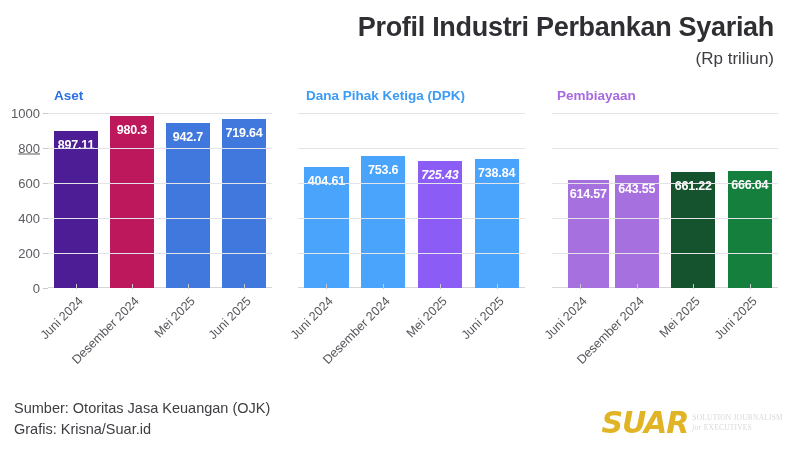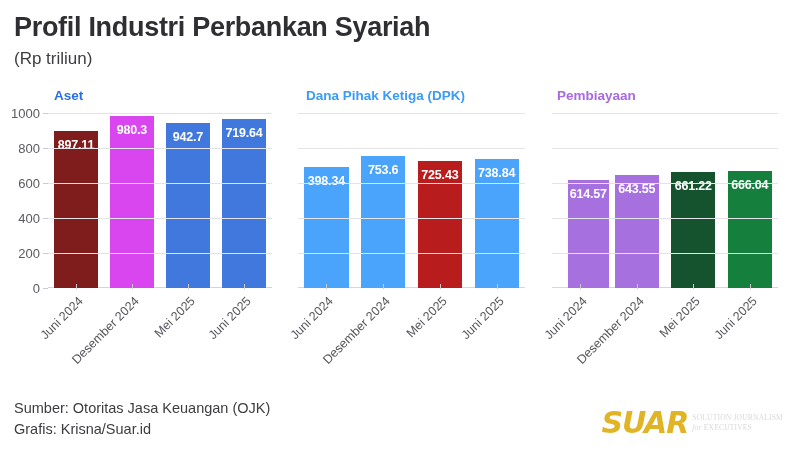--- a/index.html
+++ b/index.html
@@ -18,20 +18,21 @@
     height: 452px;
     background: #ffffff;
   }
 
   
   .header {
     position: absolute;
     left: 14px;
     top: 12px;
     width: 760px;
+    text-align: right;
   }
   .chart-title {
     font-size: 27px;
     font-weight: bold;
     color: #2e2e33;
     letter-spacing: -0.3px;
     line-height: 1.15;
     white-space: nowrap;
   }
   .chart-subtitle {
@@ -242,26 +243,26 @@
   </div>
 
   <div class="panels">
 
     <div class="panel panel-aset">
       <div class="panel-title" style="color: rgb(43, 111, 224);">Aset</div>
       <div class="plot">
         <div class="axis-base"></div>
         <div class="bars">
             <div class="bar-slot">
-              <div class="bar" style="height: 89.711%; background: #7f1d1d;">
+              <div class="bar" style="height: 89.711%; background: #4c1d95;">
                 <div class="bar-label">897.11</div>
               </div>
             </div>
             <div class="bar-slot">
-              <div class="bar" style="height: 98.03%; background: #d946ef;">
+              <div class="bar" style="height: 98.03%; background: #be185d;">
                 <div class="bar-label">980.3</div>
               </div>
             </div>
             <div class="bar-slot">
               <div class="bar" style="height: 94.27%; background: rgb(65, 120, 221);">
                 <div class="bar-label">942.7</div>
               </div>
             </div>
             <div class="bar-slot">
               <div class="bar" style="height: 96.733%; background: rgb(65, 120, 221);">
@@ -274,21 +275,21 @@
           <div class="gridline" style="top: 80%;"></div>
           <div class="ytick" style="top: 80%;">200</div>
           <div class="ytick-mark" style="top: 80%;"></div>
           <div class="gridline" style="top: 60%;"></div>
           <div class="ytick" style="top: 60%;">400</div>
           <div class="ytick-mark" style="top: 60%;"></div>
           <div class="gridline" style="top: 40%;"></div>
           <div class="ytick" style="top: 40%;">600</div>
           <div class="ytick-mark" style="top: 40%;"></div>
           <div class="gridline" style="top: 20%;"></div>
-          <div class="ytick" style="top: 20%;">800</div>
+          <div class="ytick" style="top: 20%; text-decoration: underline;">800</div>
           <div class="ytick-mark" style="top: 20%;"></div>
           <div class="gridline" style="top: 0%;"></div>
           <div class="ytick" style="top: 0%;">1000</div>
           <div class="ytick-mark" style="top: 0%;"></div>
         </div>
       <div class="xticks">
           <div class="xtick-row">
             <div class="xtick-slot">
               <div class="xtick-mark"></div>
               <div class="xtick-text">Juni 2024</div>
@@ -309,30 +310,30 @@
         </div>
     </div>
 
     <div class="panel panel-dpk">
       <div class="panel-title" style="color: rgb(59, 155, 245);">Dana Pihak Ketiga (DPK)</div>
       <div class="plot">
         <div class="axis-base"></div>
         <div class="bars">
             <div class="bar-slot">
               <div class="bar" style="height: 69.066%; background: rgb(75, 164, 251);">
-                <div class="bar-label">398.34</div>
+                <div class="bar-label">404.61</div>
               </div>
             </div>
             <div class="bar-slot">
               <div class="bar" style="height: 75.36%; background: rgb(75, 164, 251);">
                 <div class="bar-label">753.6</div>
               </div>
             </div>
             <div class="bar-slot">
-              <div class="bar" style="height: 72.543%; background: #b91c1c;">
+              <div class="bar" style="height: 72.543%; background: #8b5cf6; font-style: italic;">
                 <div class="bar-label">725.43</div>
               </div>
             </div>
             <div class="bar-slot">
               <div class="bar" style="height: 73.884%; background: rgb(75, 164, 251);">
                 <div class="bar-label">738.84</div>
               </div>
             </div>
           </div>
       <div class="gridline" style="top: 80%;"></div>

